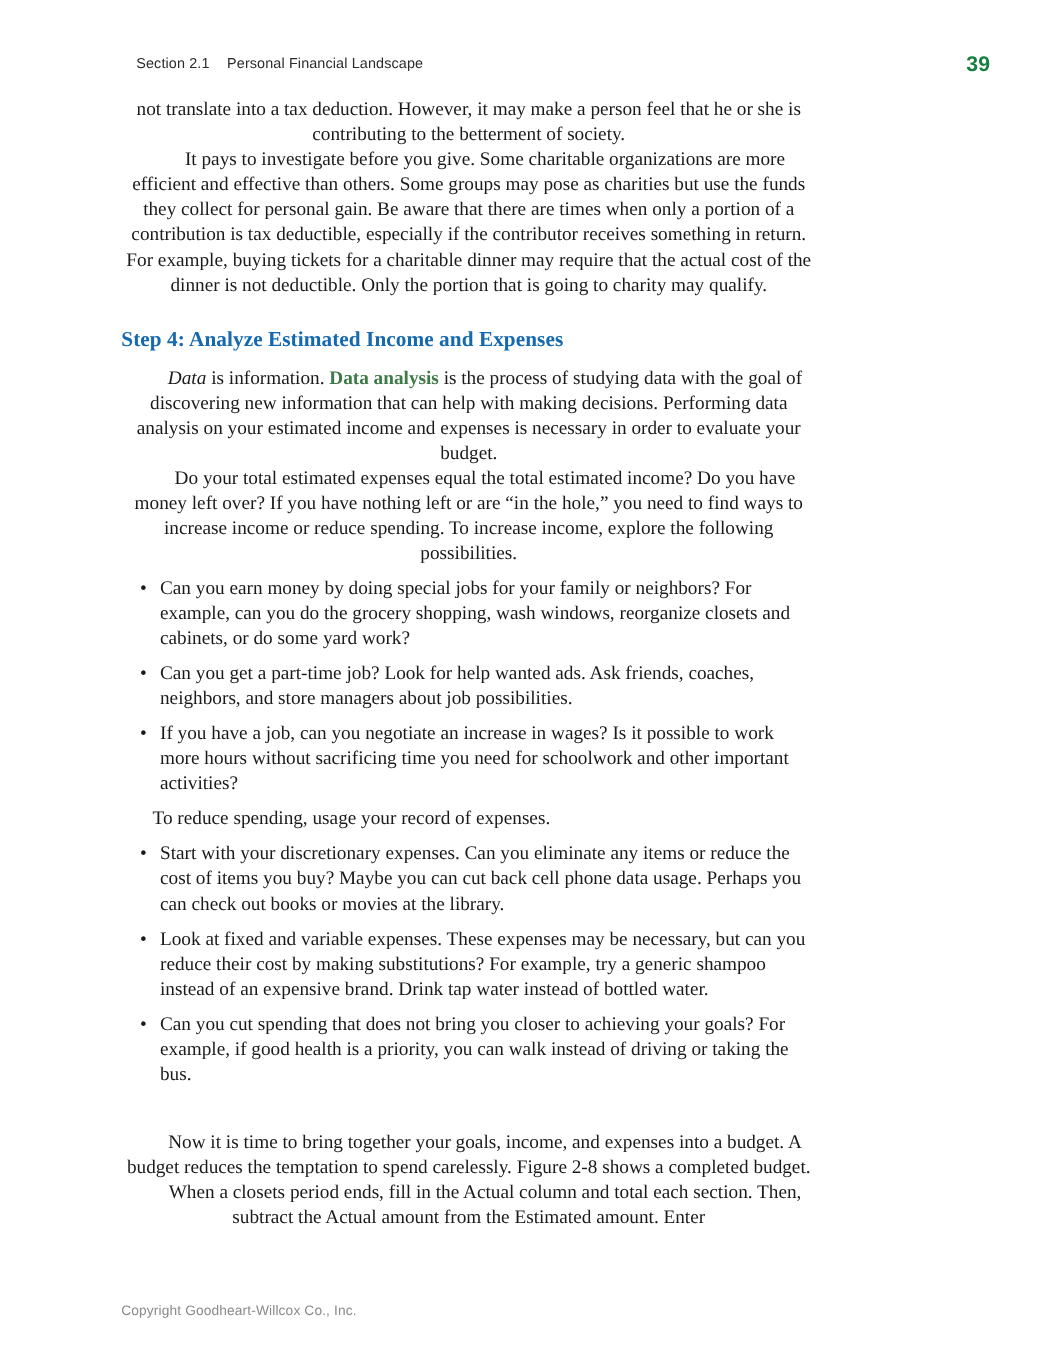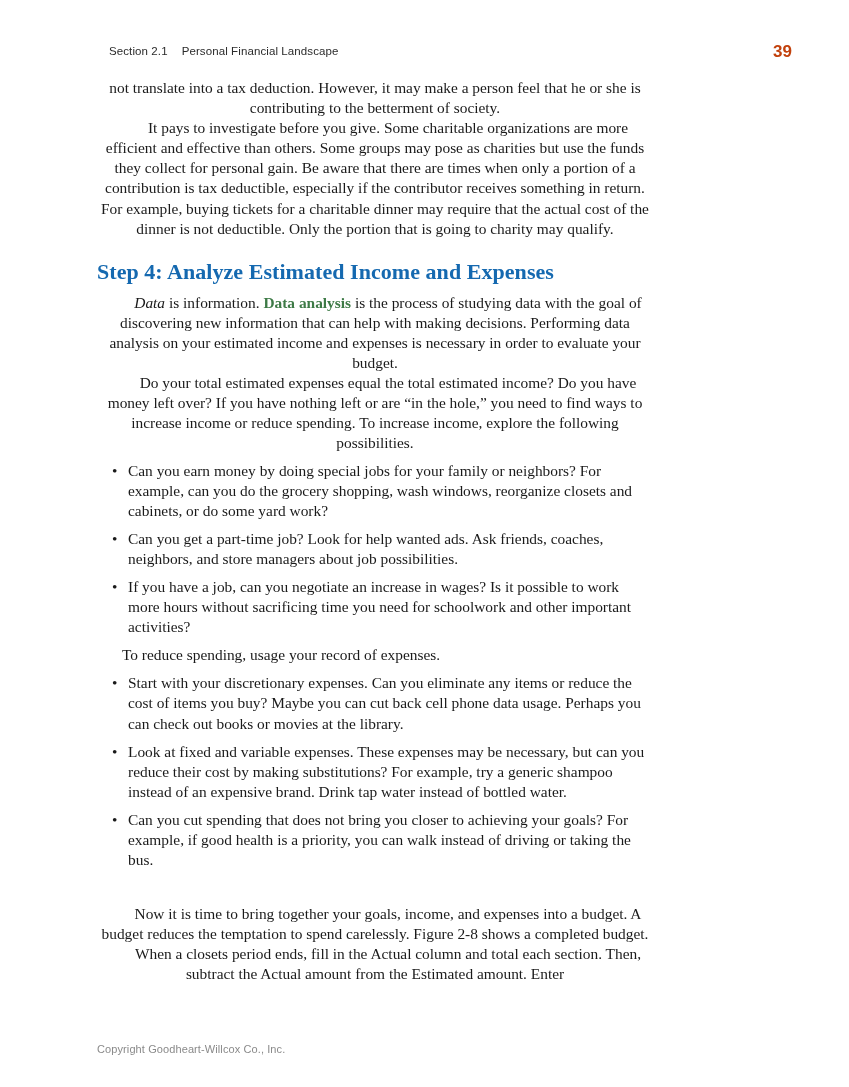--- a/index.html
+++ b/index.html
@@ -43,21 +43,21 @@
     letter-spacing: 0.1px;
     white-space: nowrap;
   }
   .rh-section {
     margin-right: 14px;
   }
   .rh-page {
     font-family: "Liberation Sans", sans-serif;
     font-size: 17px;
     font-weight: bold;
-    color: #c2410c;
+    color: #15803d;
     line-height: 1;
   }
 
   
   .column {
     position: absolute;
     top: 78px;
     left: 97px;
     width: 556px;
   }
@@ -79,21 +79,21 @@
 
   .term-italic {
     font-style: italic;
   }
   .term-key {
     font-weight: bold;
   }
 
   h2.step-heading {
     font-family: "Liberation Serif", serif;
-    font-size: 22px;
+    font-size: 17px;
     font-weight: bold;
     line-height: 22px;
     margin: 0;
     letter-spacing: 0.05px;
   }
 
   
   .gap-before-heading { height: 22px; }
   .gap-after-heading  { height: 10px; }
   .gap-list-before    { height: 7px; }

